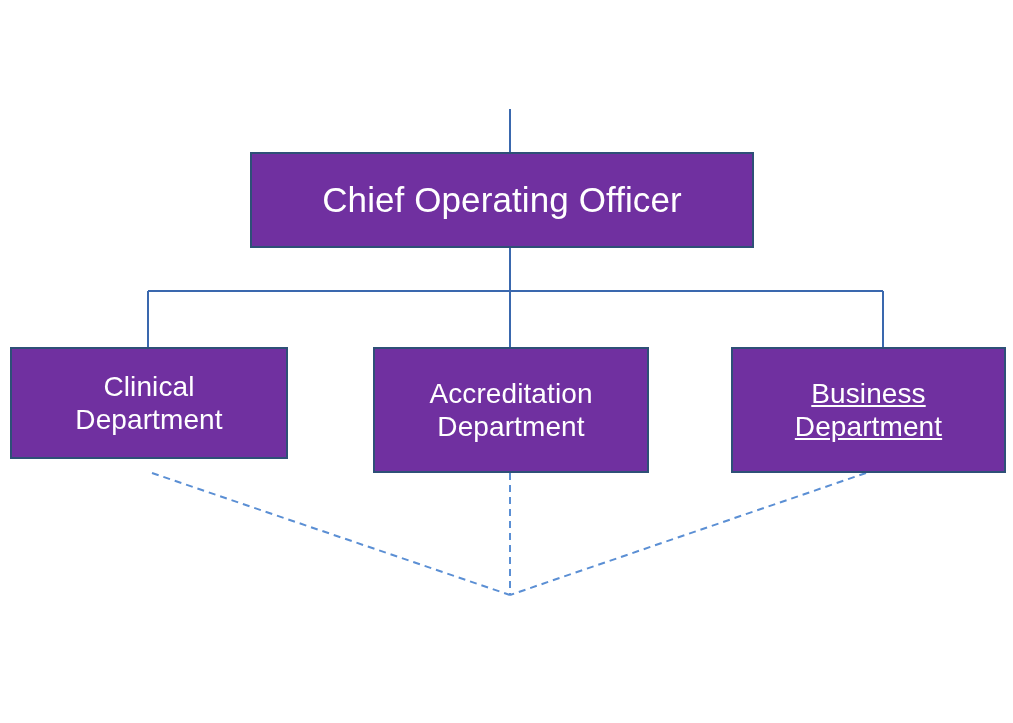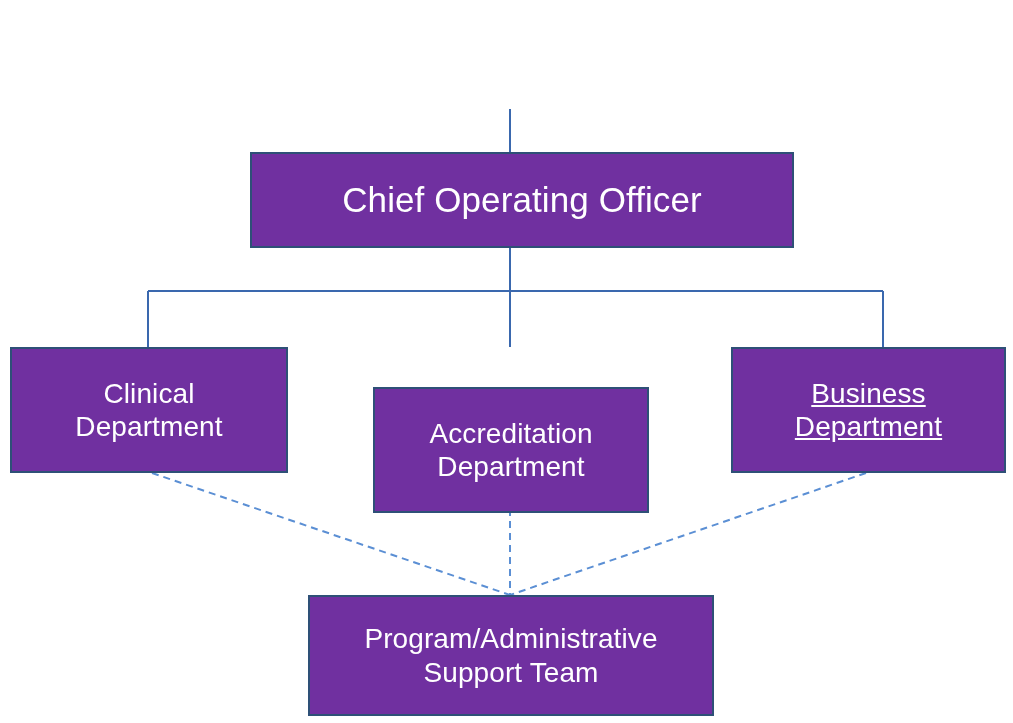--- a/index.html
+++ b/index.html
@@ -50,39 +50,38 @@
   #node-ceo {
     left: 250px;
     top: 14px;
     width: 520px;
     height: 95px;
     font-size: 35px;
   }
   #node-coo {
     left: 250px;
     top: 152px;
-    width: 544px;
+    width: 504px;
     height: 96px;
     font-size: 35px;
   }
   
   #node-clinical {
     left: 10px;
     top: 347px;
     width: 278px;
-    height: 126px;
+    height: 112px;
     font-size: 28px;
   }
   #node-accreditation {
     left: 373px;
     top: 347px;
     width: 276px;
     height: 126px;
     font-size: 28px;
-    margin-top: 40px;
   }
   #node-business {
     left: 731px;
     top: 347px;
     width: 275px;
     height: 126px;
     font-size: 28px;
     text-decoration: underline;
   }
   
@@ -129,18 +128,14 @@
   <div class="org-node" id="node-accreditation">
     <span class="node-label">Accreditation
 Department</span>
   </div>
 
   <div class="org-node" id="node-business">
     <span class="node-label">Business
 Department</span>
   </div>
 
-  <div class="org-node" id="node-support">
-    <span class="node-label">Program/Administrative
-Support Team</span>
-  </div>
 
 </div>
 
 </body></html>

